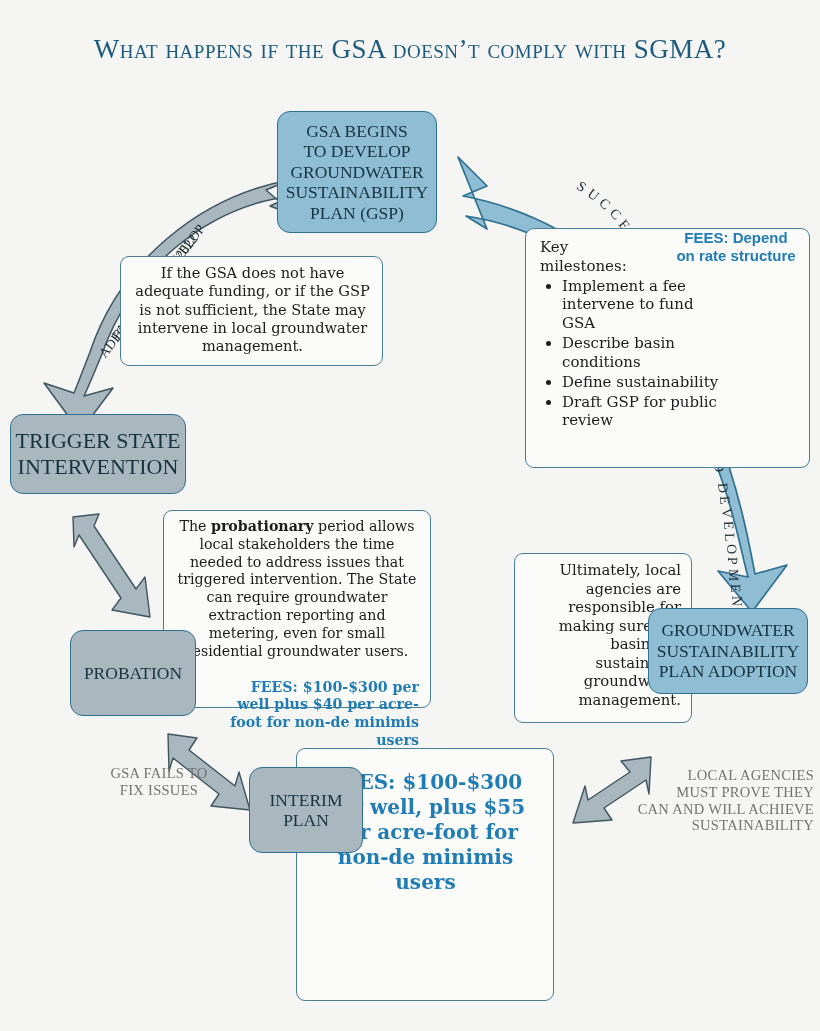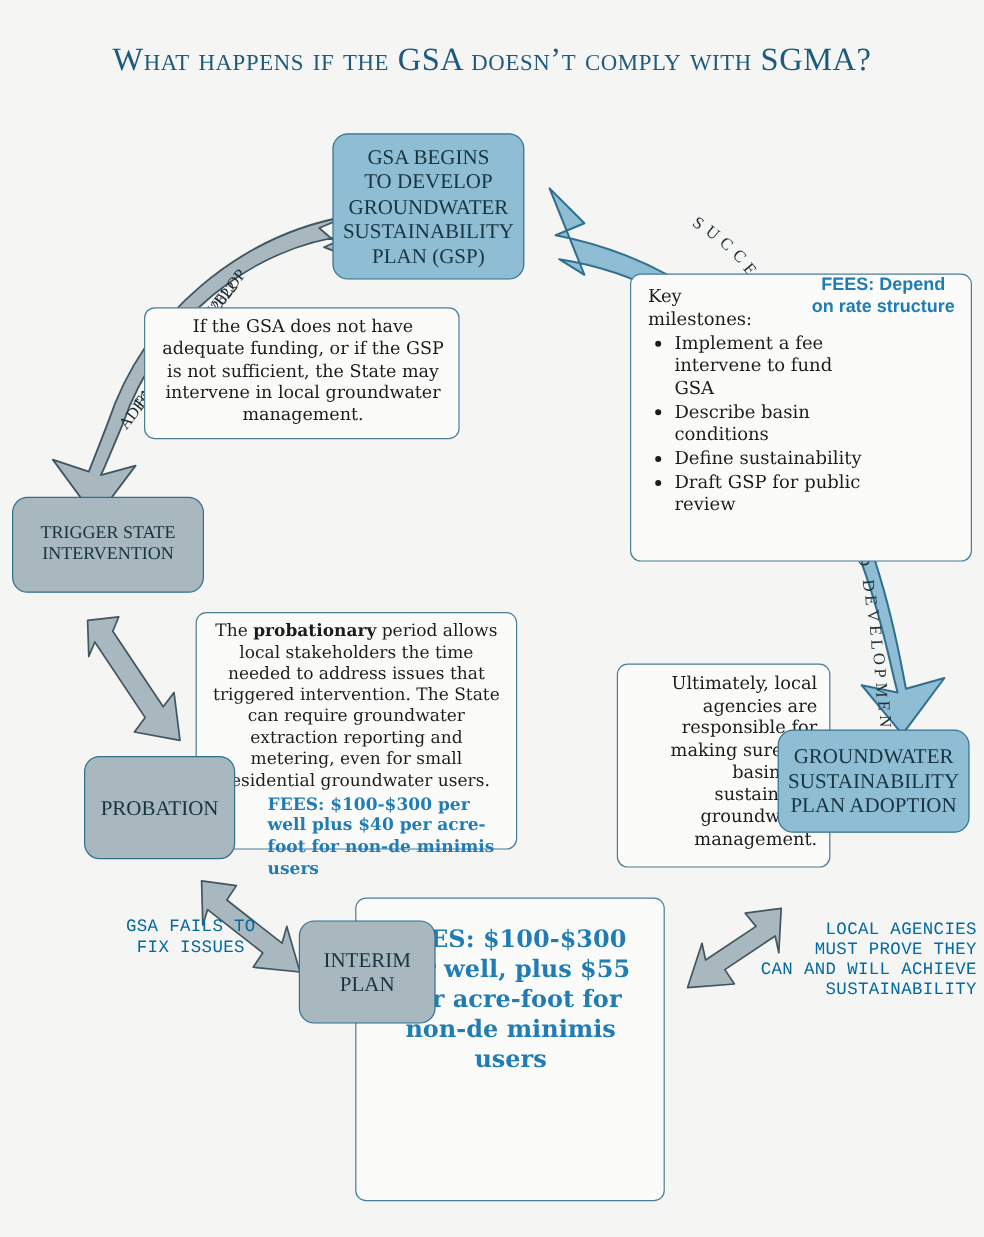--- a/index.html
+++ b/index.html
@@ -55,23 +55,23 @@
     line-height:1.255;
   }
   .callout b { font-weight:bold; }
   .fees {
     color:#1f7cb4;
     font-weight:bold;
   }
 
   
   .caption {
-    font-family:Liberation Mono, monospace;
+    font-family:Liberation Serif, serif;
     font-variant:small-caps;
-    color:#0369a1;
+    color:#737373;
     letter-spacing:0.3px;
     line-height:1.16;
   }
 
   
   .arcword {
     position:absolute;
     font-family:"Liberation Serif", serif;
     font-variant:small-caps;
     color:#1b2b33;
@@ -229,21 +229,21 @@
     <div class="fees" style="position:absolute; right:11px; top:0; width:124px;
                 text-align:center; font-size:15px; line-height:1.23;
                 font-family:Liberation Sans, sans-serif;">FEES: Depend on rate structure</div>
   </div>
 
   <div class="abs callout" style="left:163px; top:510px; width:268px; height:198px;
               padding:7px 11px 7px 11px; font-size:14.2px; text-align:center;">
     <div style="text-align:center;">
       <span>The </span><b>probationary</b><span> period allows local stakeholders the time needed to address issues that triggered intervention. The State can require groundwater extraction reporting and metering, even for small residential groundwater users.</span>
     </div>
-    <div class="fees" style="margin-top:2px; text-align:left; padding-left:48px; font-size:14.2px;">FEES: $100-$300 per well plus $40 per acre-foot for non-de minimis users</div>
+    <div class="fees" style="margin-top:18px; text-align:right; padding-left:48px; font-size:14.2px;">FEES: $100-$300 per well plus $40 per acre-foot for non-de minimis users</div>
   </div>
 
   <div class="abs callout" style="left:296px; top:748px; width:258px; height:253px;
               padding:7px 10px 7px 11px; font-size:14.6px; text-align:center;">
     <div class="fees" style="margin-top:14px; text-align:center; font-size:20px;">FEES: $100-$300 per well, plus $55 per acre-foot for non-de minimis users</div>
   </div>
 
   <div class="abs callout" style="left:514px; top:553px; width:178px; height:170px;
               padding:7px 10px 7px 10px; font-size:14.8px; text-align:right;">
     <span>Ultimately, local agencies are responsible for making sure the basin has sustainable groundwater management.</span>
@@ -252,21 +252,21 @@
   <div class="abs node blue" style="left:277px; top:111px; width:160px; height:122px; font-size:17.5px;">
     <div>
       <div>GSA BEGINS</div>
       <div>TO DEVELOP</div>
       <div>GROUNDWATER</div>
       <div>SUSTAINABILITY</div>
       <div>PLAN (GSP)</div>
     </div>
   </div>
 
-  <div class="abs node gray" style="left:10px; top:414px; width:160px; height:80px; font-size:15px;">
+  <div class="abs node gray" style="left:10px; top:414px; width:176px; height:80px; font-size:22px;">
     <div>
       <div>TRIGGER STATE</div>
       <div>INTERVENTION</div>
     </div>
   </div>
 
   <div class="abs node gray" style="left:70px; top:630px; width:126px; height:86px; font-size:17.5px;">
     <div>PROBATION</div>
   </div>
 

